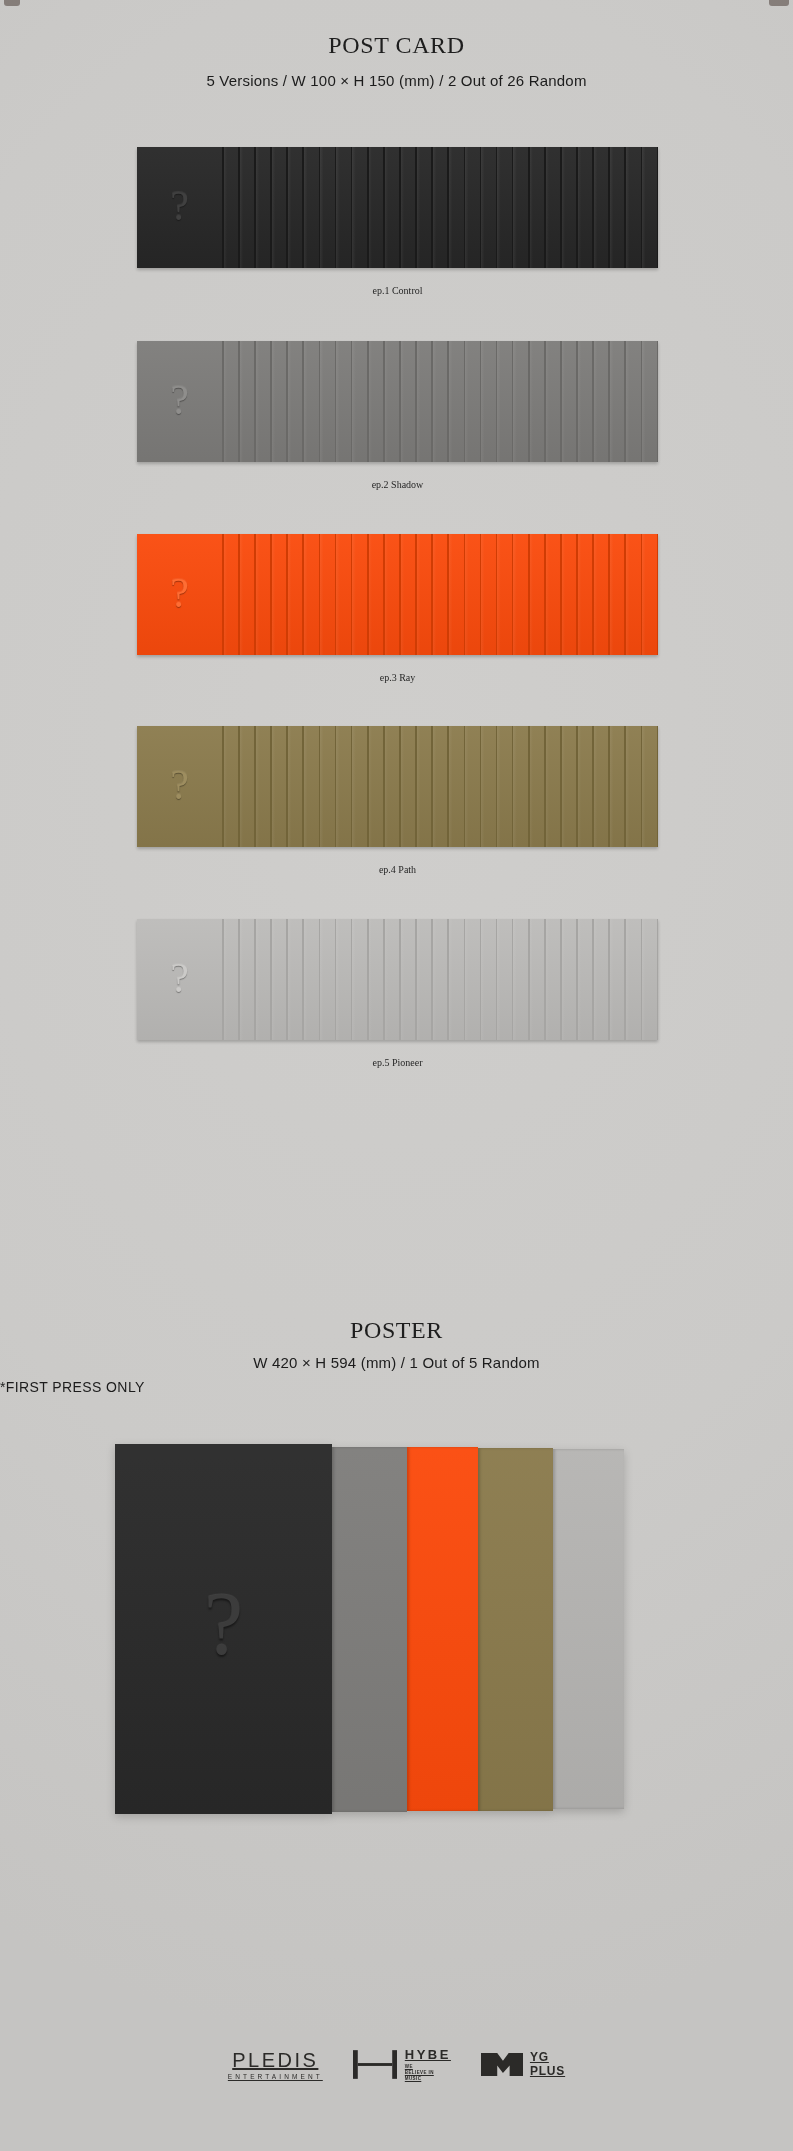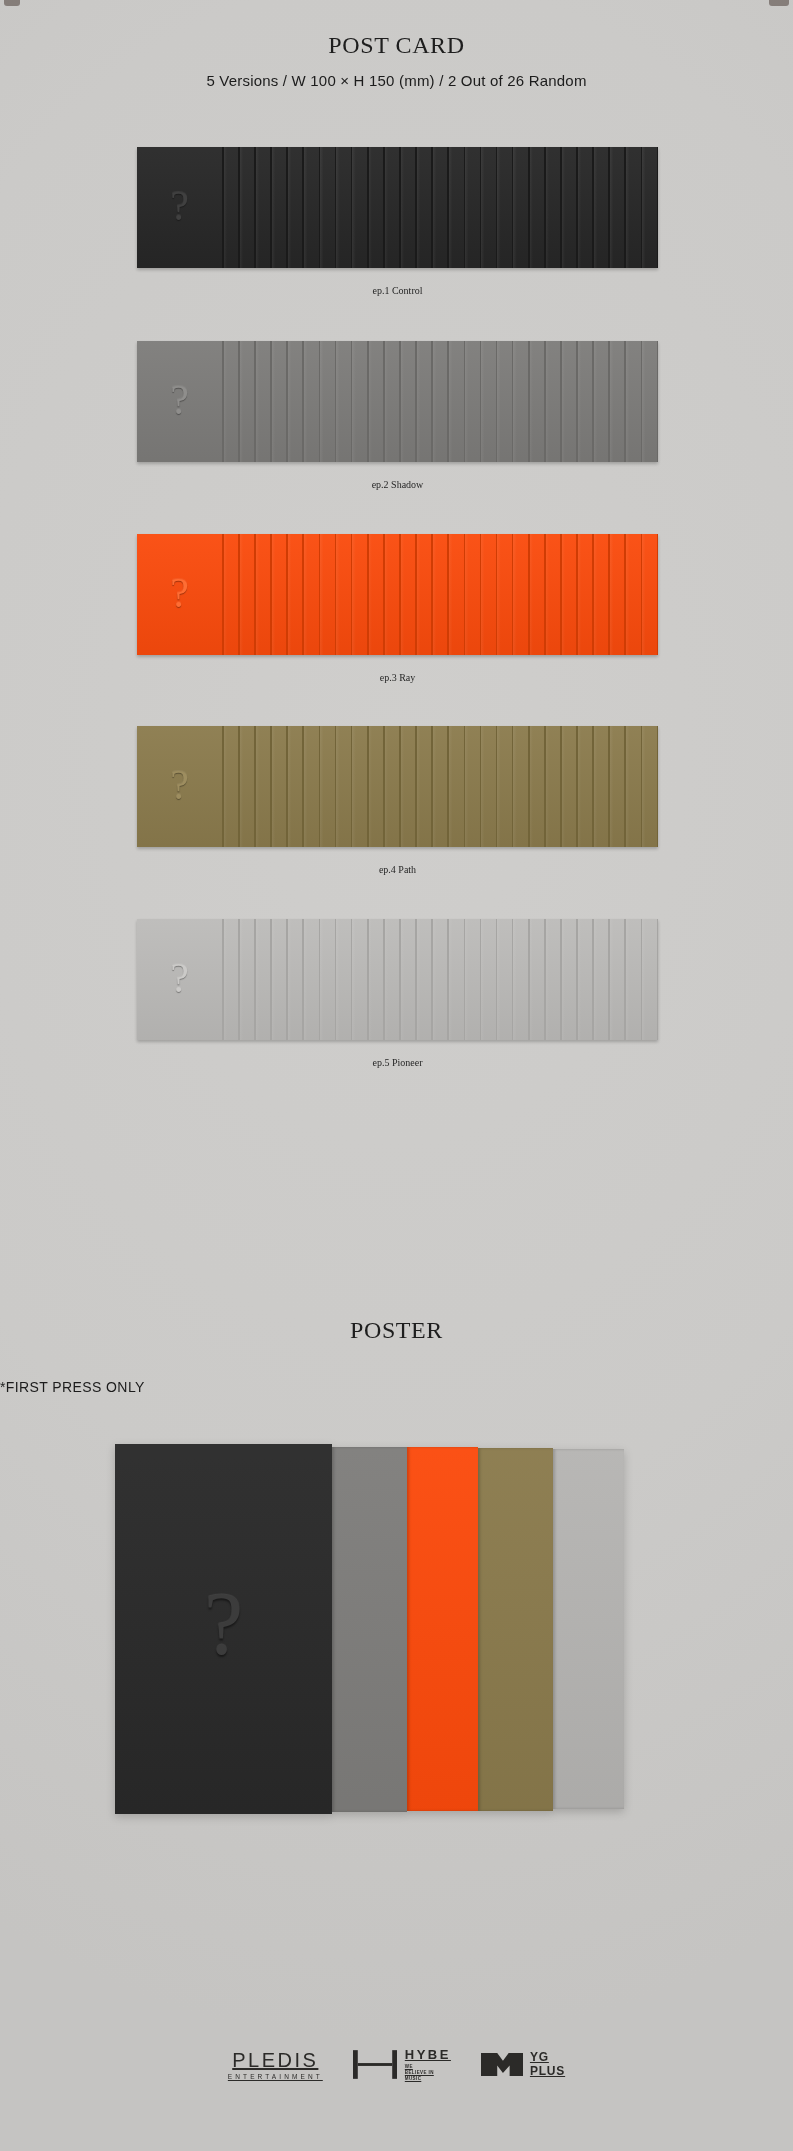--- a/index.html
+++ b/index.html
@@ -176,20 +176,21 @@
   </figure>
 
   <figure class="stack-group" style="top:919px">
     <div class="card-stack" style="--c: #bcbbb9; --lc: #a6a5a3; --mc: #cbcac8;">
       <span class="qmark stack-q">?</span>
     </div>
     <figcaption class="stack-label">ep.5 Pioneer</figcaption>
   </figure>
 
   <h2 class="serif-title" style="top:1318px">POSTER</h2>
+  <p class="spec-line" style="top:1354px">W 420 × H 594 (mm) / 1 Out of 5 Random</p>
   <p class="press-note" style="top:1379px">*FIRST PRESS ONLY</p>
 
   <div class="poster-stack">
     <div class="poster-layer l1" style="--c: #292929;">
       <span class="qmark poster-q">?</span>
     </div>
     <div class="poster-layer l2" style="--c: #7e7d7b;"></div>
     <div class="poster-layer l3" style="--c: #fb4a0c;"></div>
     <div class="poster-layer l4" style="--c: #8a7a4c;"></div>
     <div class="poster-layer l5" style="--c: #b5b4b2;"></div>

